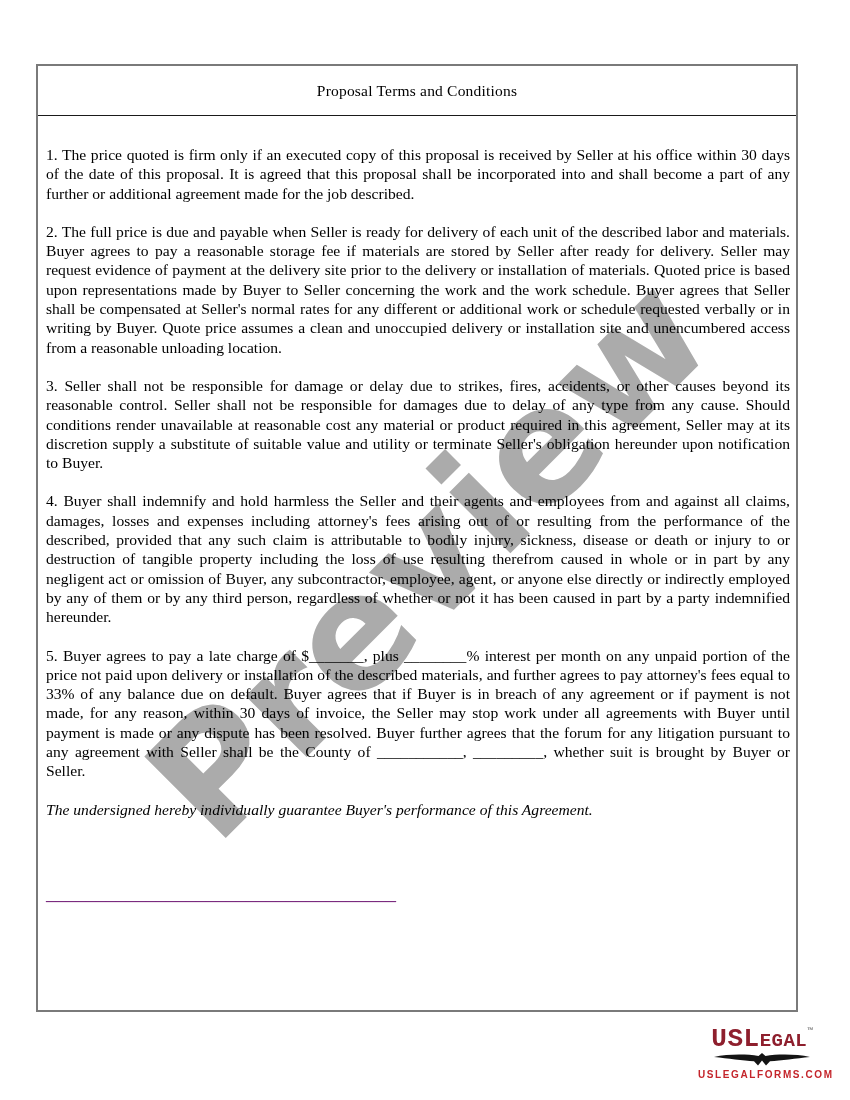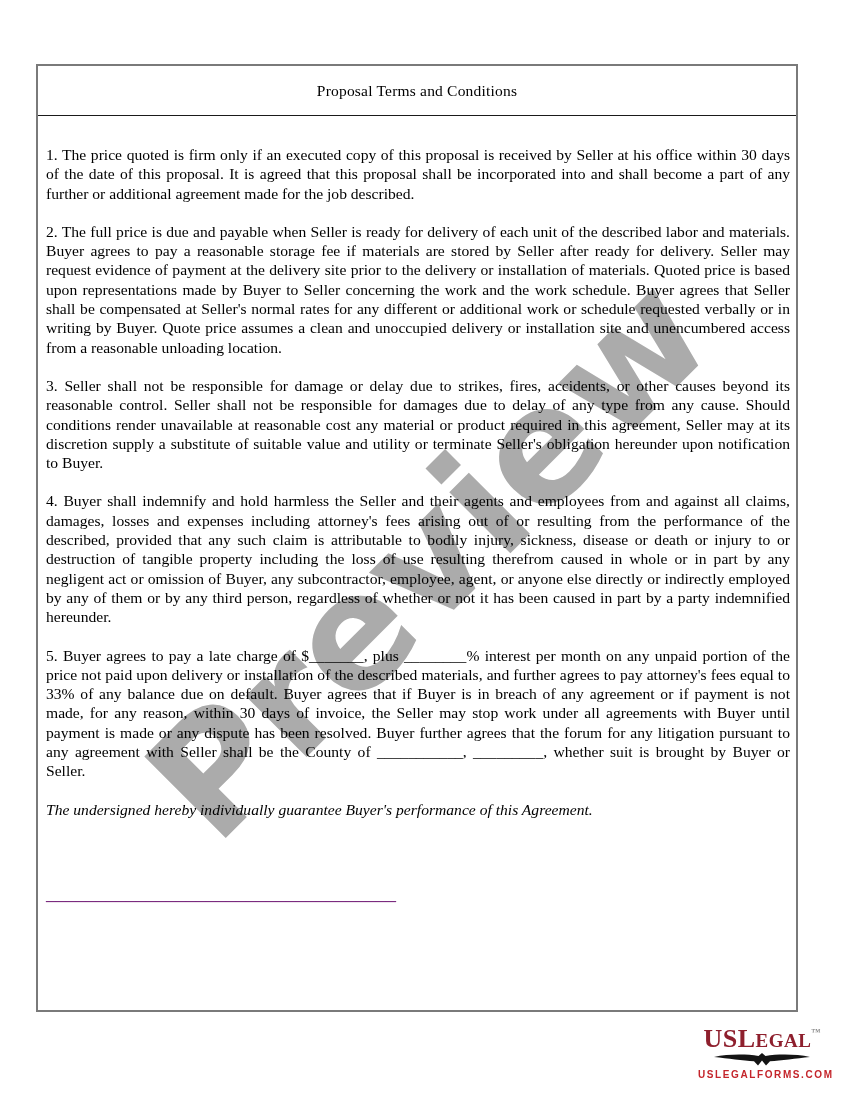--- a/index.html
+++ b/index.html
@@ -80,21 +80,21 @@
   
   .logo {
     position: absolute;
     left: 698px;
     top: 1019px;
     width: 128px;
     text-align: center;
     z-index: 2;
   }
   .logo-word {
-    font-family: Liberation Serif, serif;
+    font-family: Liberation Mono, monospace;
     font-weight: bold;
     color: #8e1f2d;
     font-size: 26px;
     line-height: 26px;
     letter-spacing: 0.5px;
     white-space: nowrap;
   }
   .logo-word .small {
     font-size: 19px;
   }

